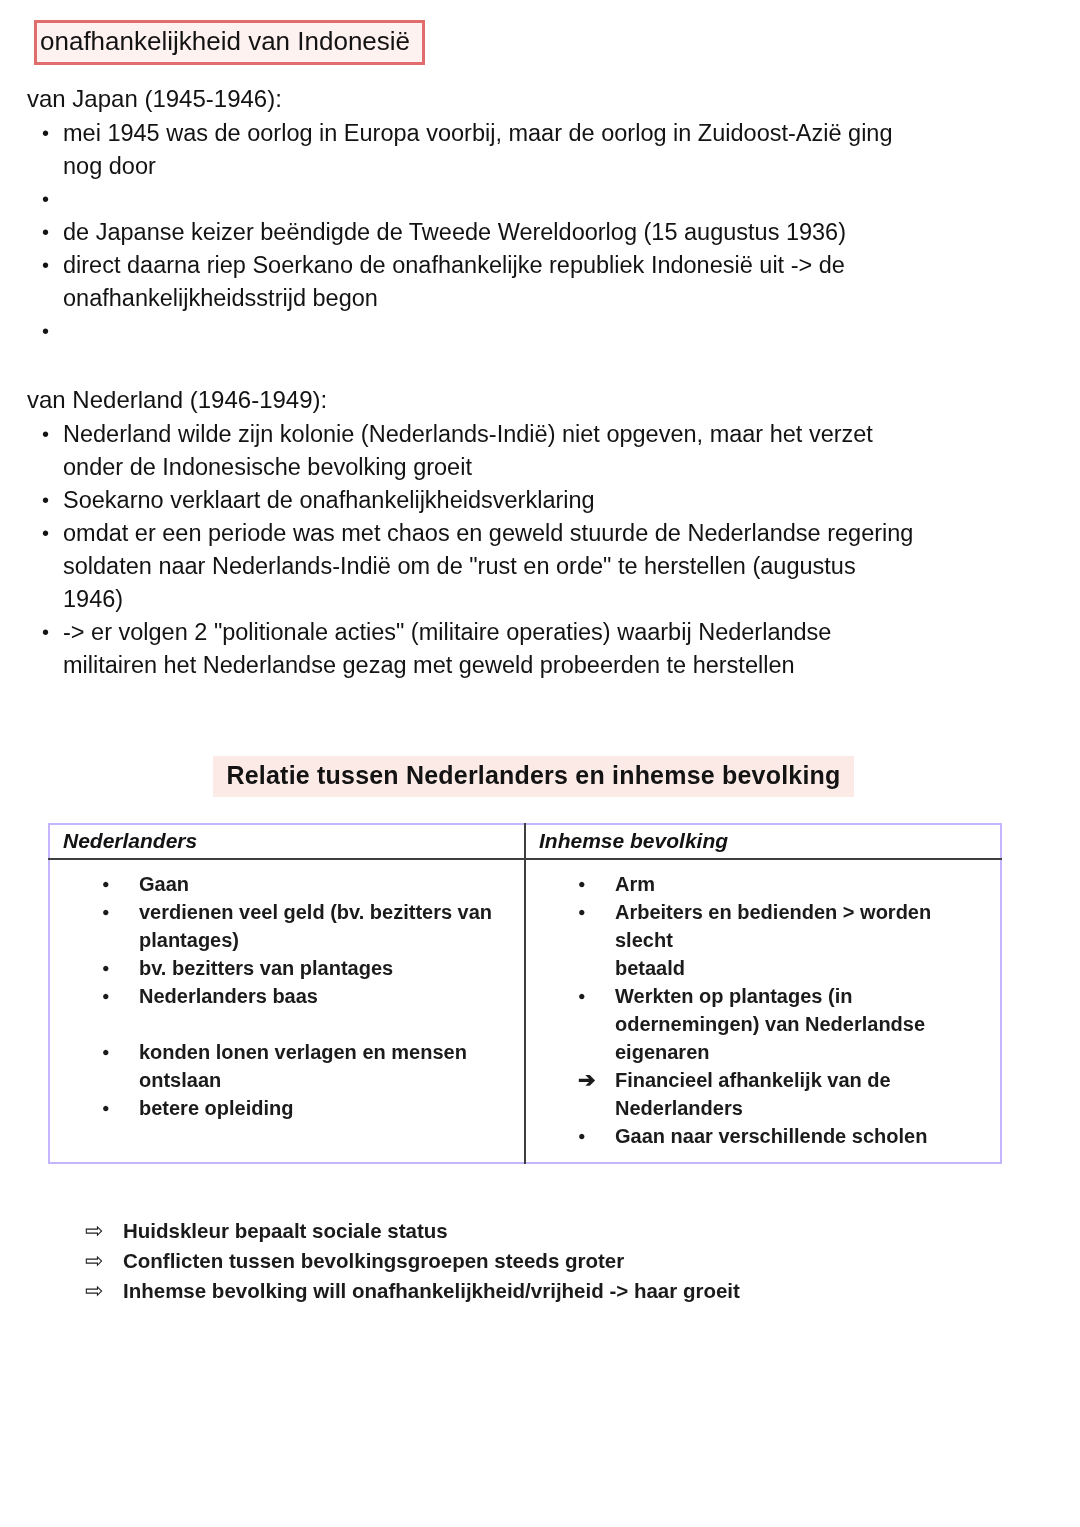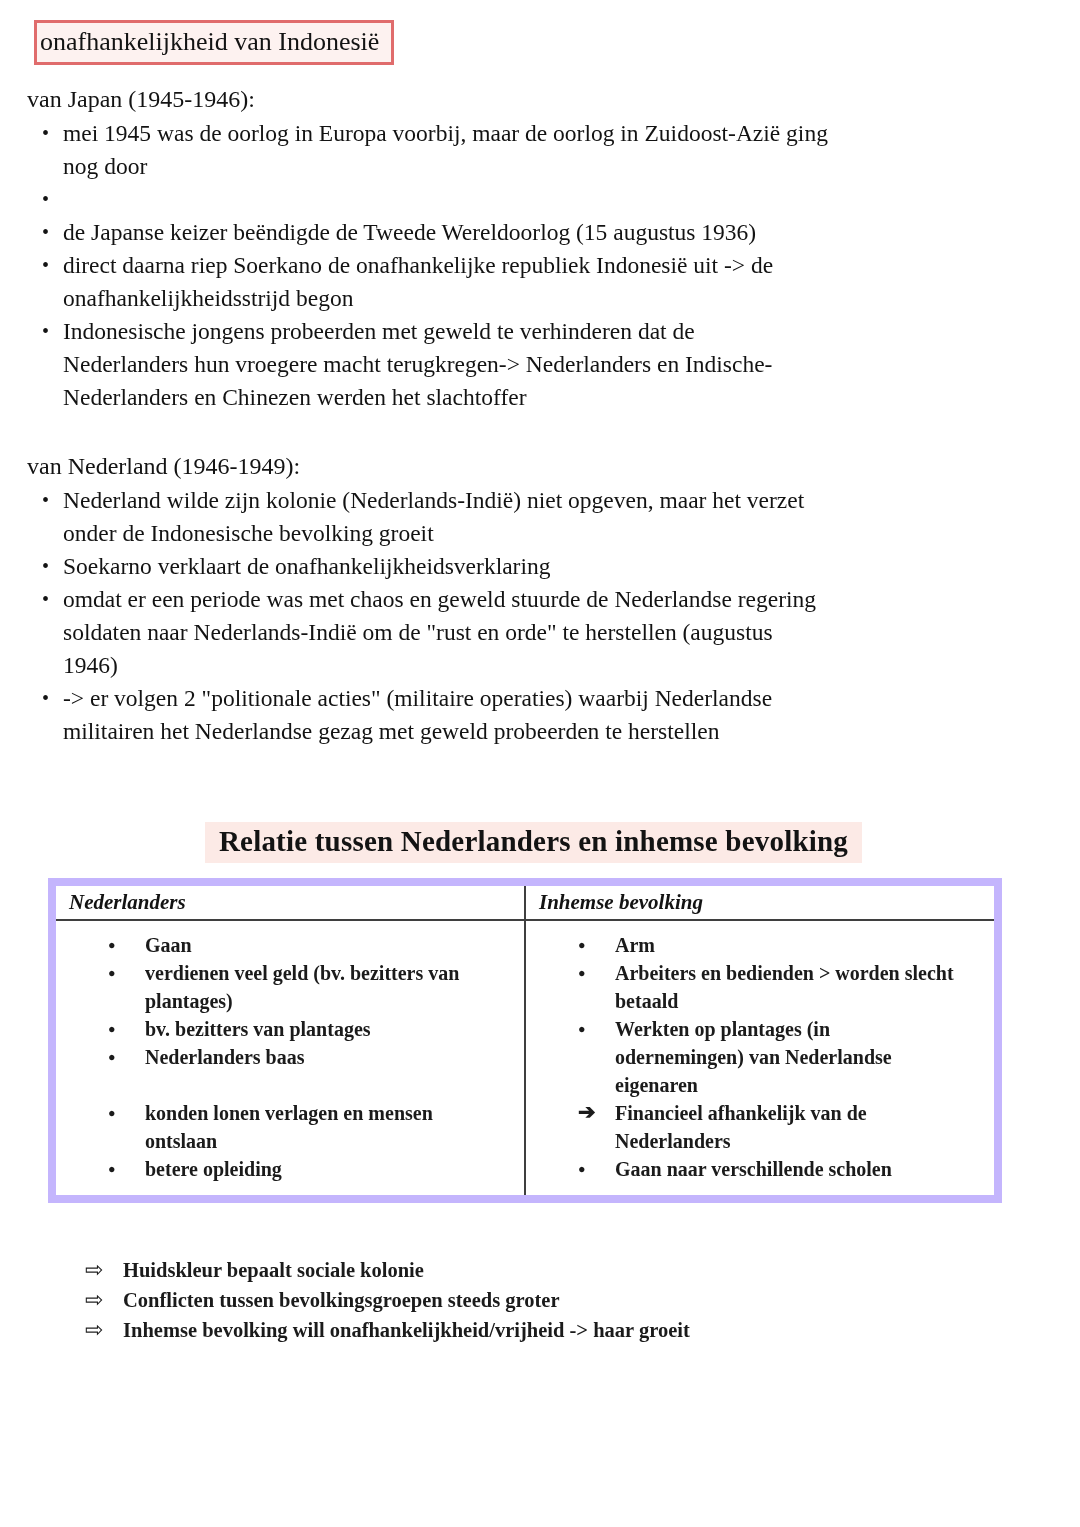--- a/index.html
+++ b/index.html
@@ -1,19 +1,19 @@
 <!DOCTYPE html>
 <html style="--title_border: #e06c6c; --title_bg: #fdf2f0; --highlight_bg: #fceae6;"><head>
 <meta charset="utf-8">
 <style>
   html,body { margin:0; padding:0; background:#ffffff; }
   .page {
     width:1080px; height:1527px; box-sizing:border-box; position:relative;
     background:#ffffff; color:#131313; overflow:hidden;
-    font-family:Liberation Serif, serif;
+    font-family:Liberation Sans, sans-serif;
     padding:20px 40px 0 27px;
   }
 
   
   .title-box {
     display:inline-block; margin-left:7px;
     border:3px solid var(--title_border,#e06c6c);
     background:var(--title_bg,#fdf2f0);
     font-size:26px; line-height:31px; padding:3px 12px 5px 3px;
   }
@@ -23,28 +23,28 @@
   .section-heading.second { margin-top:37px; }
   ul.body-list { list-style:none; margin:3px 0 0 0; padding:0; }
   ul.body-list li { display:flex; font-size:23.5px; line-height:33px; }
   ul.body-list .marker { flex:0 0 21px; margin-left:15px; font-size:20px; }
   .li-text { white-space:pre-line; }
 
   
   .relation-heading-wrap { text-align:center; margin-top:74px; }
   .relation-heading {
     display:inline-block; background:var(--highlight_bg,#fceae6);
-    font-weight:700; font-size:29px; line-height:25px; padding:7px 14px 9px 14px;
+    font-weight:700; font-size:25px; line-height:25px; padding:7px 14px 9px 14px;
     letter-spacing:0.2px;
   }
 
   
   table.rel-table {
-    width:954px; margin:15px 0 0 21px; border-collapse:collapse;
-    border:8px solid #c4b5fd; table-layout:fixed;
+    width:954px; margin:26px 0 0 21px; border-collapse:collapse;
+    border:2px solid #c4b5fd; table-layout:fixed;
   }
   table.rel-table th {
     width:50%; font-style:italic; font-weight:600; font-size:21px; line-height:26px;
     text-align:left; padding:3px 0 4px 13px; border-bottom:2px solid #3f3f3f;
   }
   table.rel-table td {
     vertical-align:top; padding:10px 6px 12px 0;
     font-size:20px; font-weight:600; line-height:28px; color:#1b1b1b;
   }
   .right-col { border-left:2px solid #3f3f3f; }
@@ -82,23 +82,20 @@
         <span class="marker">•</span>
         <span class="li-text">de Japanse keizer beëndigde de Tweede Wereldoorlog (15 augustus 1936)</span>
       </li>
       <li>
         <span class="marker">•</span>
         <span class="li-text">direct daarna riep Soerkano de onafhankelijke republiek Indonesië uit -&gt; de
 onafhankelijkheidsstrijd begon</span>
       </li>
       <li>
         <span class="marker">•</span>
-        <span class="li-text">Indonesische jongens probeerden met geweld te verhinderen dat de
-Nederlanders hun vroegere macht terugkregen-&gt; Nederlanders en Indische-
-Nederlanders en Chinezen werden het slachtoffer</span>
       </li>
     </ul>
   </div>
 
   
   <div>
     <div class="section-heading second">van Nederland (1946-1949):</div>
     <ul class="body-list">
       <li>
         <span class="marker">•</span>
@@ -195,21 +192,21 @@
         </ul>
       </td>
     </tr>
   </tbody>
     </table>
 
   
   <ul class="conclusions">
     <li>
       <span class="amarker">⇨</span>
-      <span class="li-text">Huidskleur bepaalt sociale kolonie</span>
+      <span class="li-text">Huidskleur bepaalt sociale status</span>
     </li>
     <li>
       <span class="amarker">⇨</span>
       <span class="li-text">Conflicten tussen bevolkingsgroepen steeds groter</span>
     </li>
     <li>
       <span class="amarker">⇨</span>
       <span class="li-text">Inhemse bevolking will onafhankelijkheid/vrijheid -&gt; haar groeit</span>
     </li>
   </ul>

